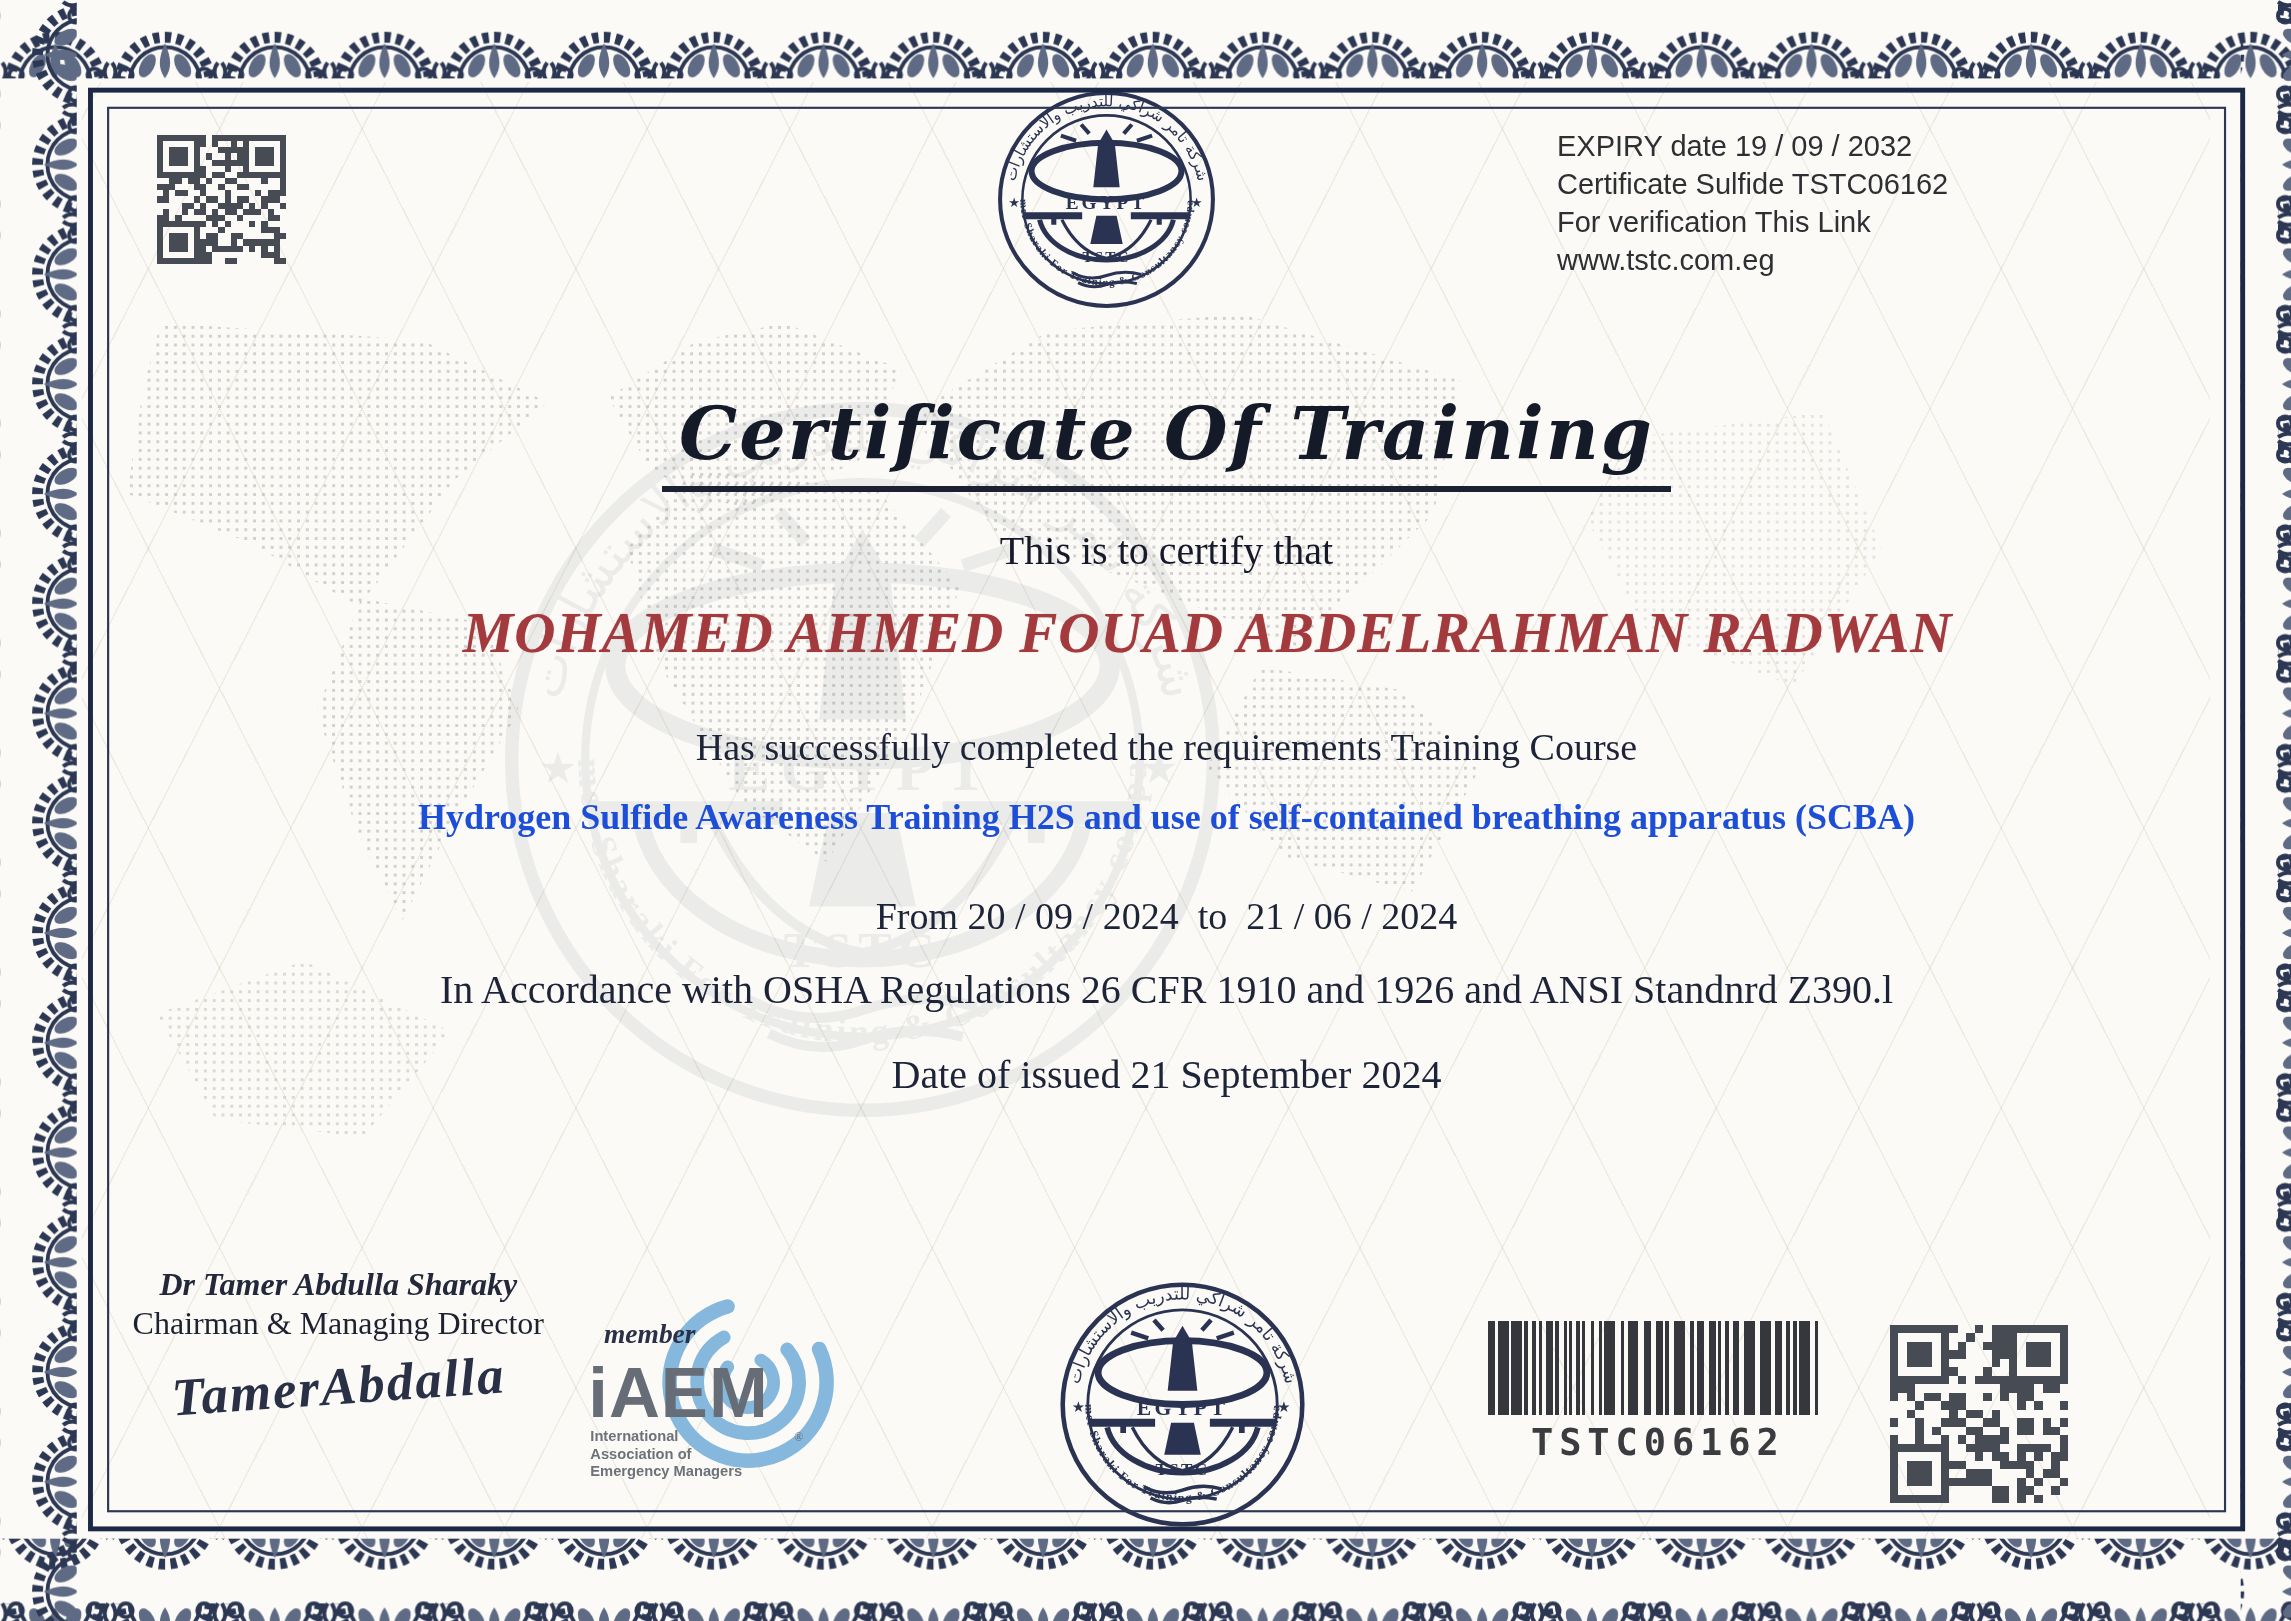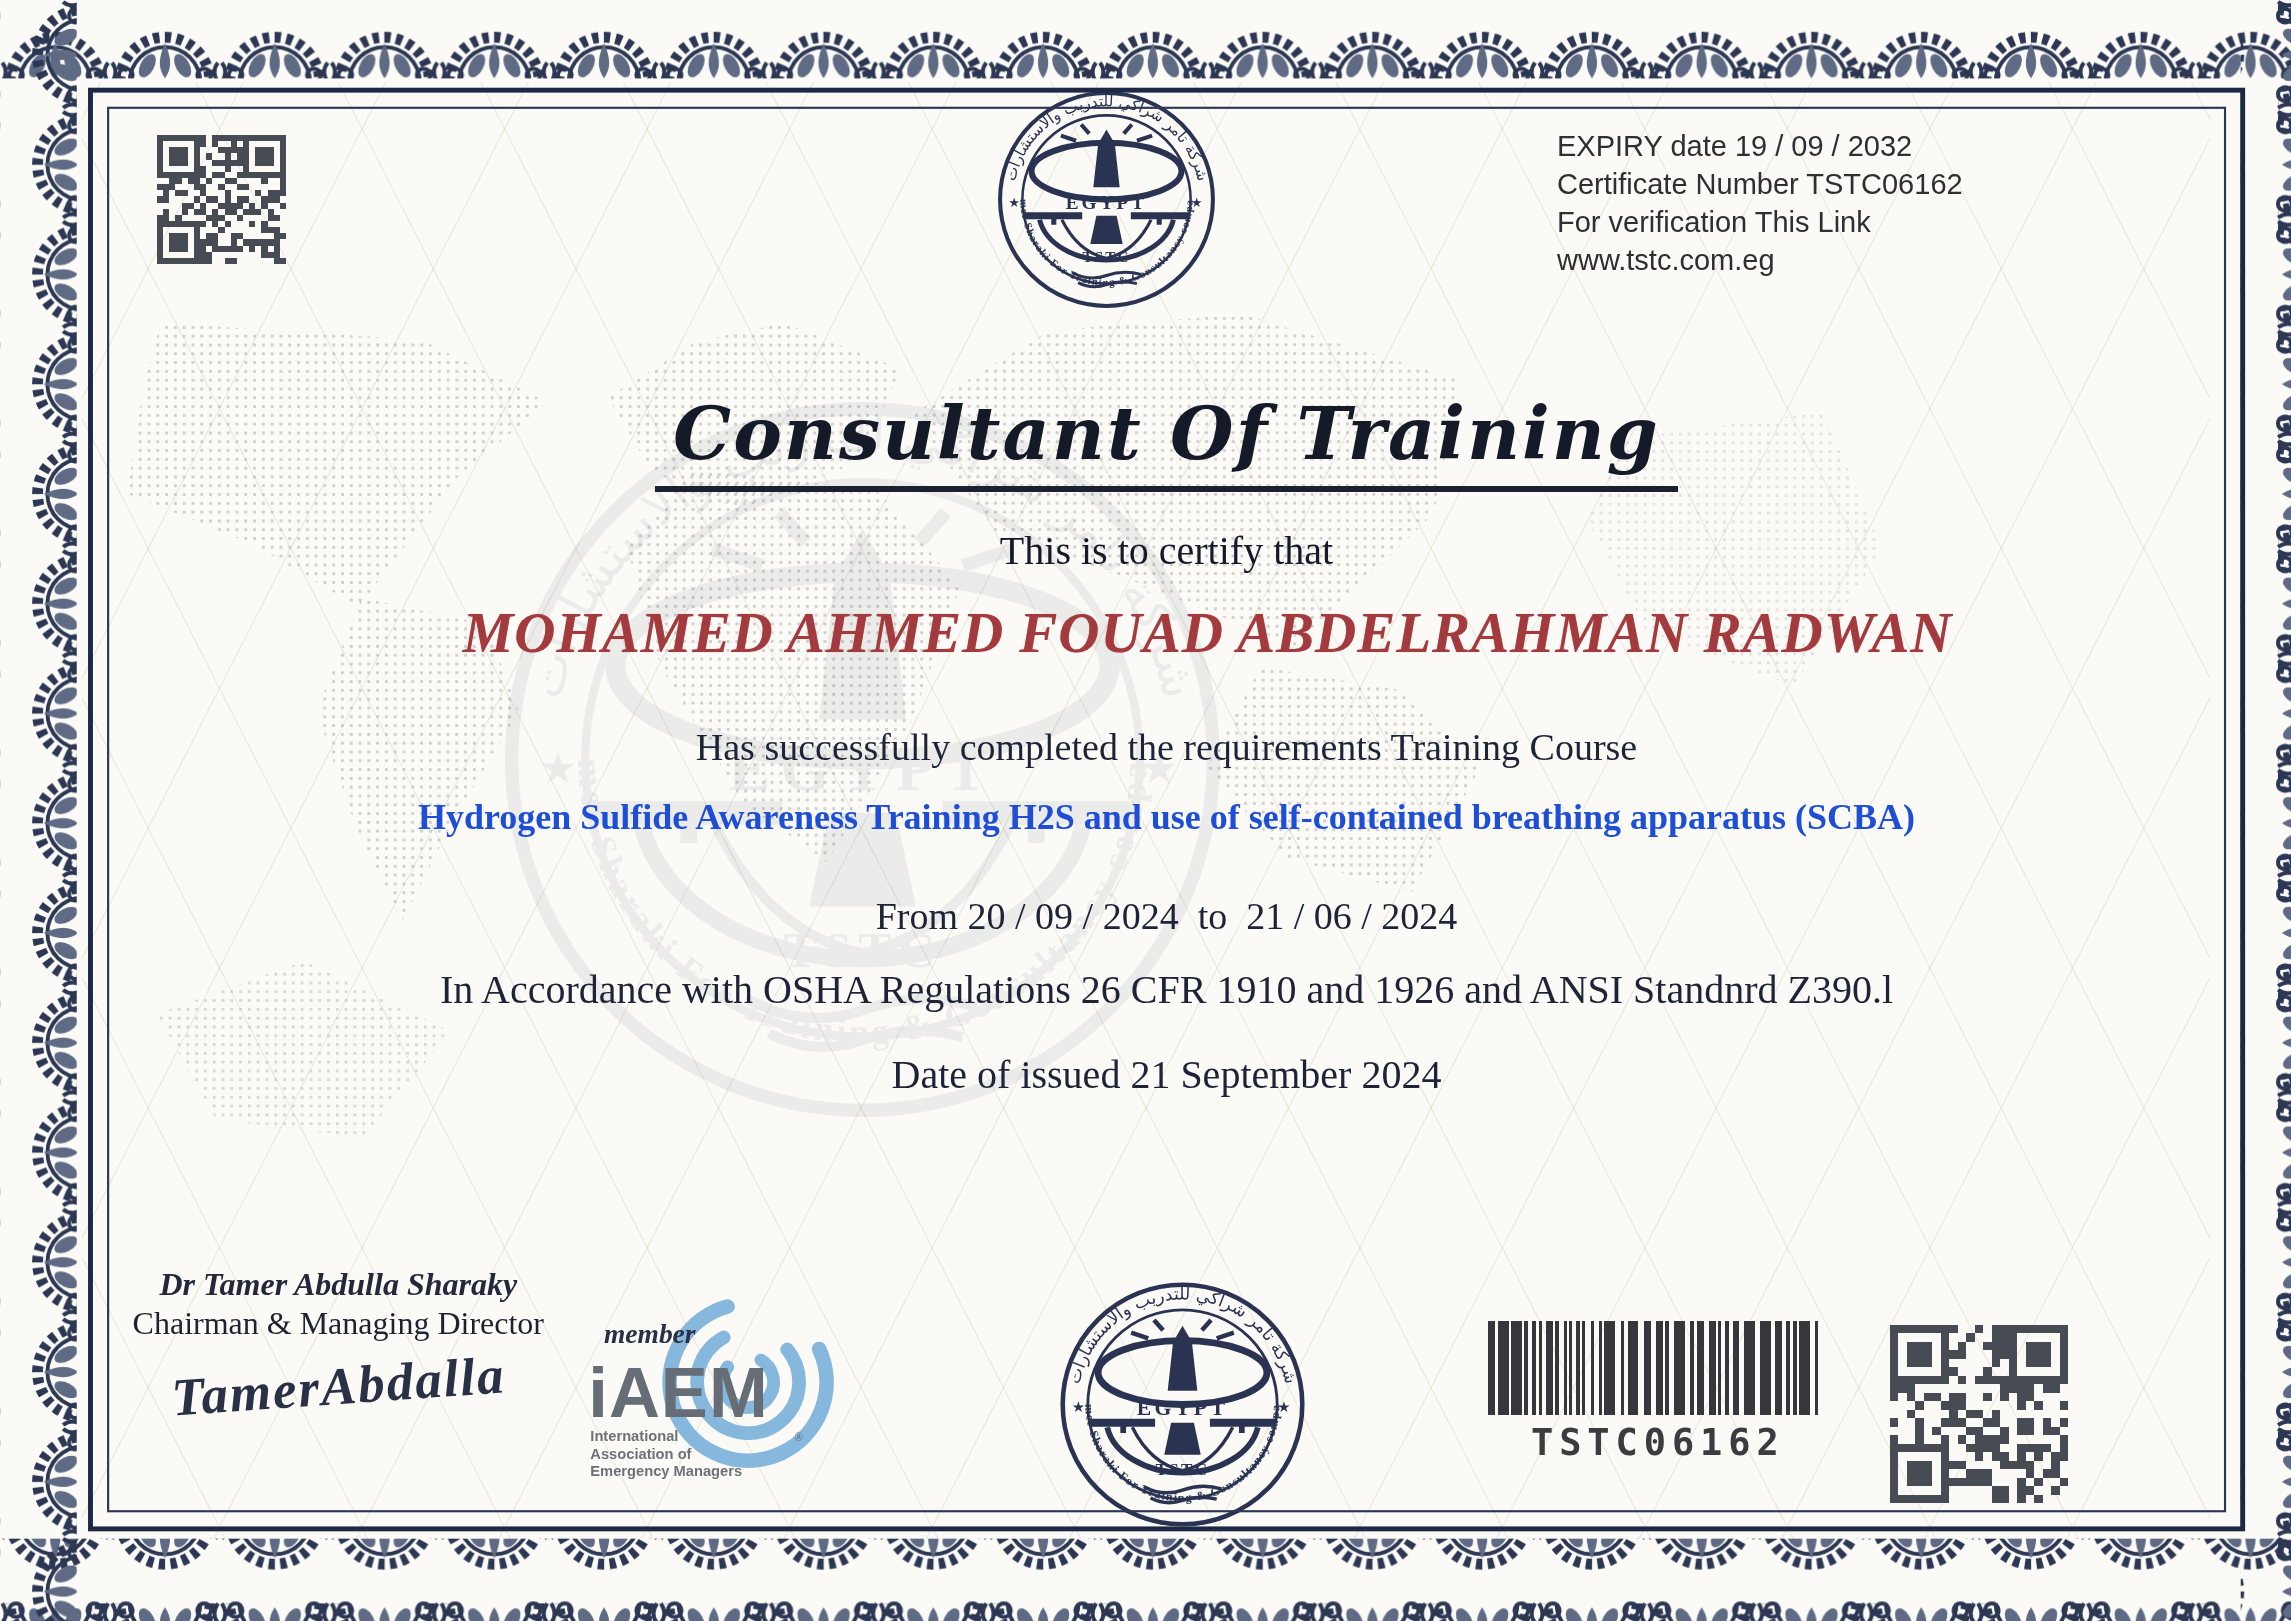--- a/index.html
+++ b/index.html
@@ -623,26 +623,26 @@
       <i class="on"></i>
       <i class="on"></i>
     </div>
 
   <svg class="seal-top" viewBox="0 0 220 220">
     <use href="#sealSym" xlink:href="#sealSym"></use>
   </svg>
 
   <div class="info">
     <div>EXPIRY date 19 / 09 / 2032</div>
-    <div>Certificate Number TSTC06162</div>
+    <div>Certificate Sulfide TSTC06162</div>
     <div>For verification This Link</div>
     <div>www.tstc.com.eg</div>
   </div>
 
-  <div class="cline title"><span>Consultant Of Training</span></div>
+  <div class="cline title"><span>Certificate Of Training</span></div>
   <div class="cline certify">This is to certify that</div>
   <div class="cline name">MOHAMED AHMED FOUAD ABDELRAHMAN RADWAN</div>
   <div class="cline completed">Has successfully completed the requirements Training Course</div>
   <div class="cline course">Hydrogen Sulfide Awareness Training H2S and use of self-contained breathing apparatus (SCBA)</div>
   <div class="cline dates">From 20 / 09 / 2024  to  21 / 06 / 2024</div>
   <div class="cline accordance">In Accordance with OSHA Regulations 26 CFR 1910 and 1926 and ANSI Standnrd Z390.l</div>
   <div class="cline issued">Date of issued 21 September 2024</div>
 
   <div class="sign">
     <div class="sname">Dr Tamer Abdulla Sharaky</div>

